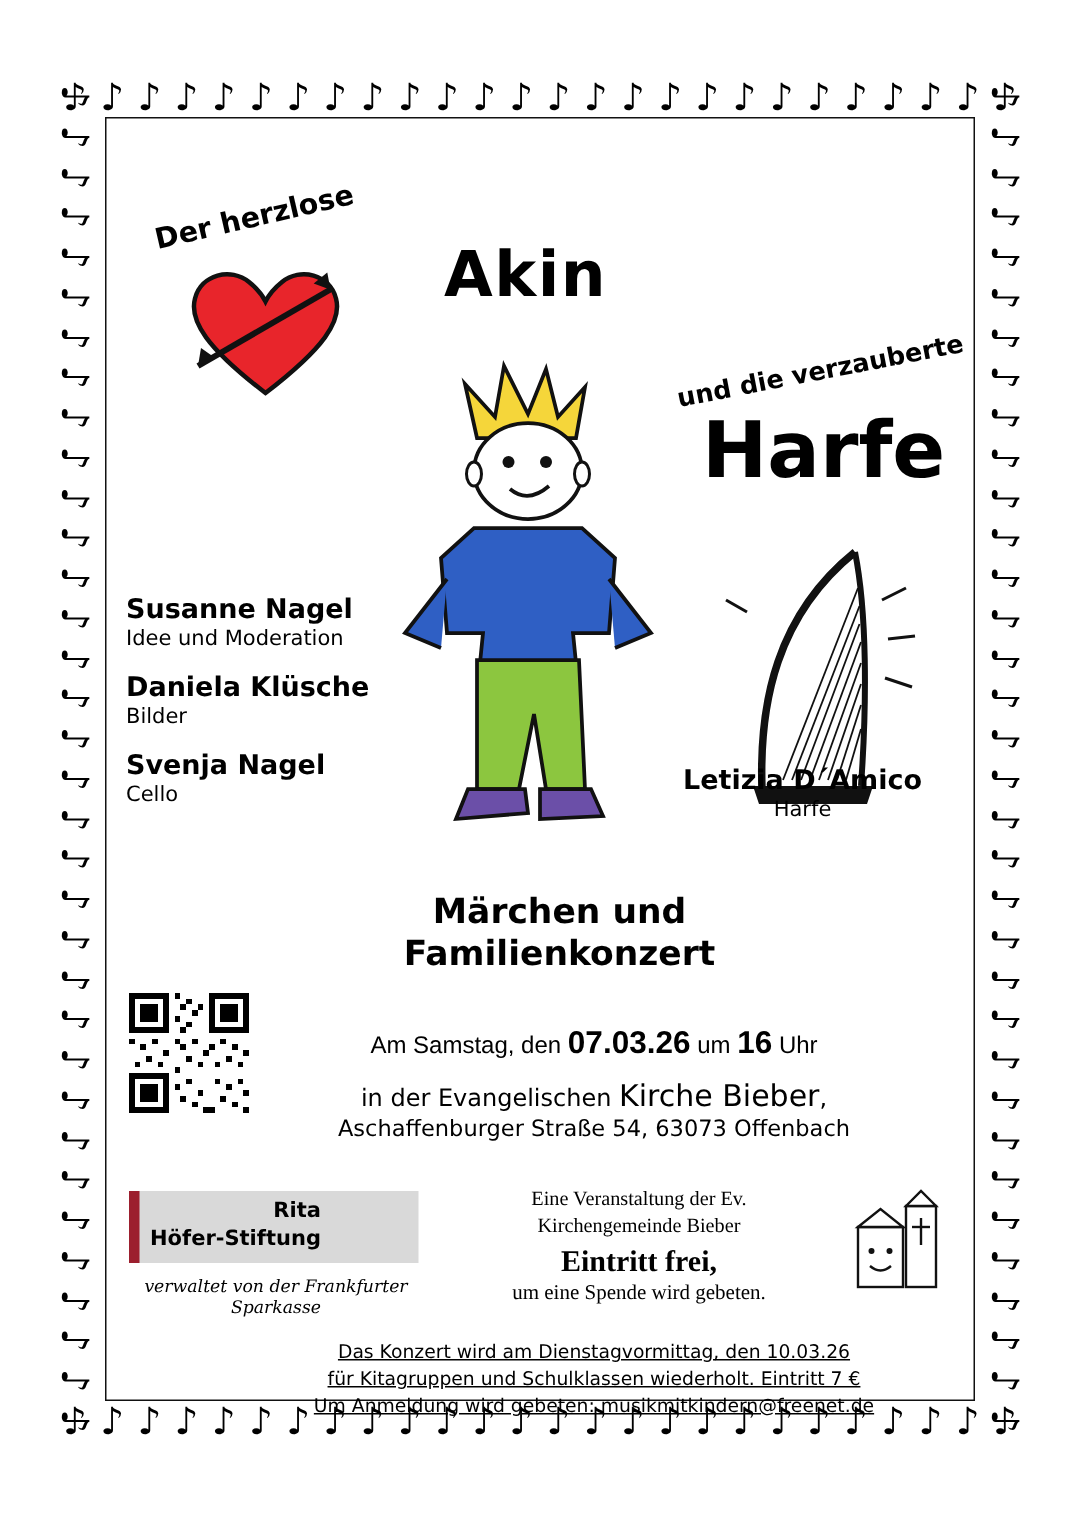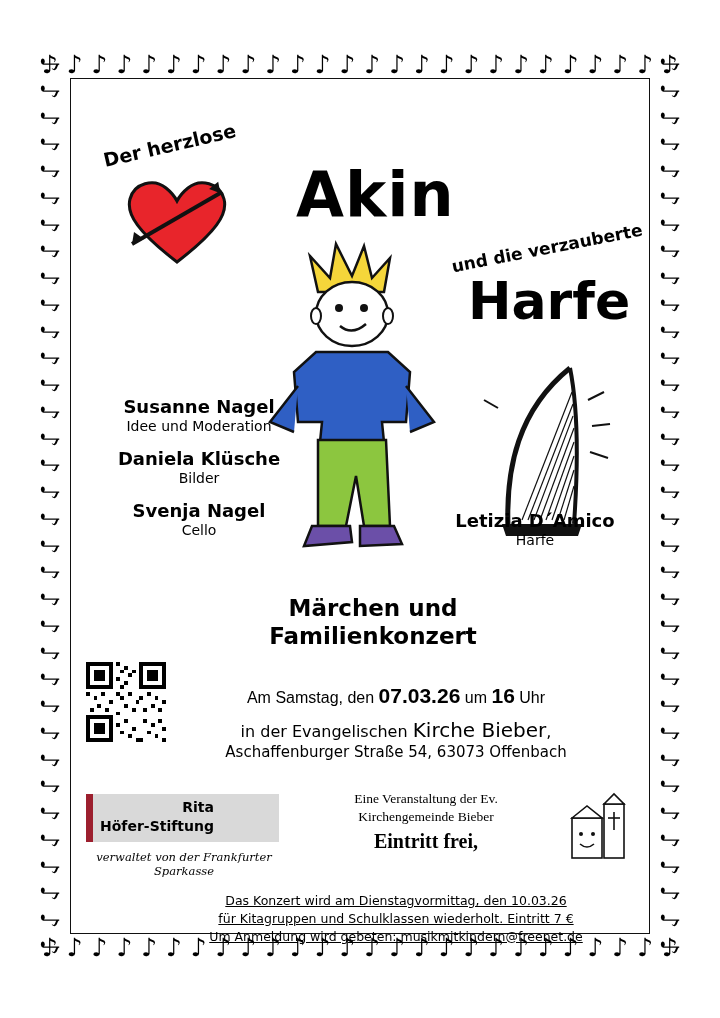--- a/index.html
+++ b/index.html
@@ -64,21 +64,21 @@
     height: 840px;
   }
 
   
   .headline-akin {
     position: absolute;
     left: 218px;
     top: 72px;
     font-family: "DejaVu Sans", sans-serif;
     font-weight: bold;
-    font-size: 62px;
+    font-size: 42px;
     letter-spacing: 1px;
     color: #000;
   }
   .headline-harfe {
     position: absolute;
     left: 390px;
     top: 185px;
     font-family: "DejaVu Sans", sans-serif;
     font-weight: bold;
     font-size: 52px;
@@ -131,21 +131,21 @@
     width: 188px;
     height: 345px;
   }
 
   
   .credits {
     position: absolute;
     left: 6px;
     top: 296px;
     width: 230px;
-    text-align: center;
+    text-align: left;
   }
   .credit-name {
     font-family: "DejaVu Sans", sans-serif;
     font-weight: bold;
     font-size: 18px;
     color: #000;
     margin-top: 14px;
   }
   .credit-role {
     font-family: "DejaVu Sans", sans-serif;
@@ -610,20 +610,21 @@
     <div class="sponsor-text">
       <div>Rita</div>
       <div>Höfer-Stiftung</div>
     </div>
     <div class="sponsor-note">verwaltet von der Frankfurter Sparkasse</div>
 
     <div class="organizer">
       <div>Eine Veranstaltung der Ev.</div>
       <div>Kirchengemeinde Bieber</div>
       <span class="free">Eintritt frei,</span>
+      <div class="spende">um eine Spende wird gebeten.</div>
     </div>
 
     <div class="church-art">
       <svg viewBox="0 0 70 72" width="70" height="72">
         <rect x="4" y="28" width="30" height="40" fill="#fff" stroke="#111" stroke-width="1.6"></rect>
         <path d="M4 28 L19 16 L34 28 Z" fill="#fff" stroke="#111" stroke-width="1.6"></path>
         <rect x="36" y="14" width="20" height="54" fill="#fff" stroke="#111" stroke-width="1.6"></rect>
         <path d="M36 14 L46 4 L56 14 Z" fill="#fff" stroke="#111" stroke-width="1.6"></path>
         <line x1="46" y1="22" x2="46" y2="40" stroke="#111" stroke-width="1.6"></line>
         <line x1="40" y1="28" x2="52" y2="28" stroke="#111" stroke-width="1.6"></line>

